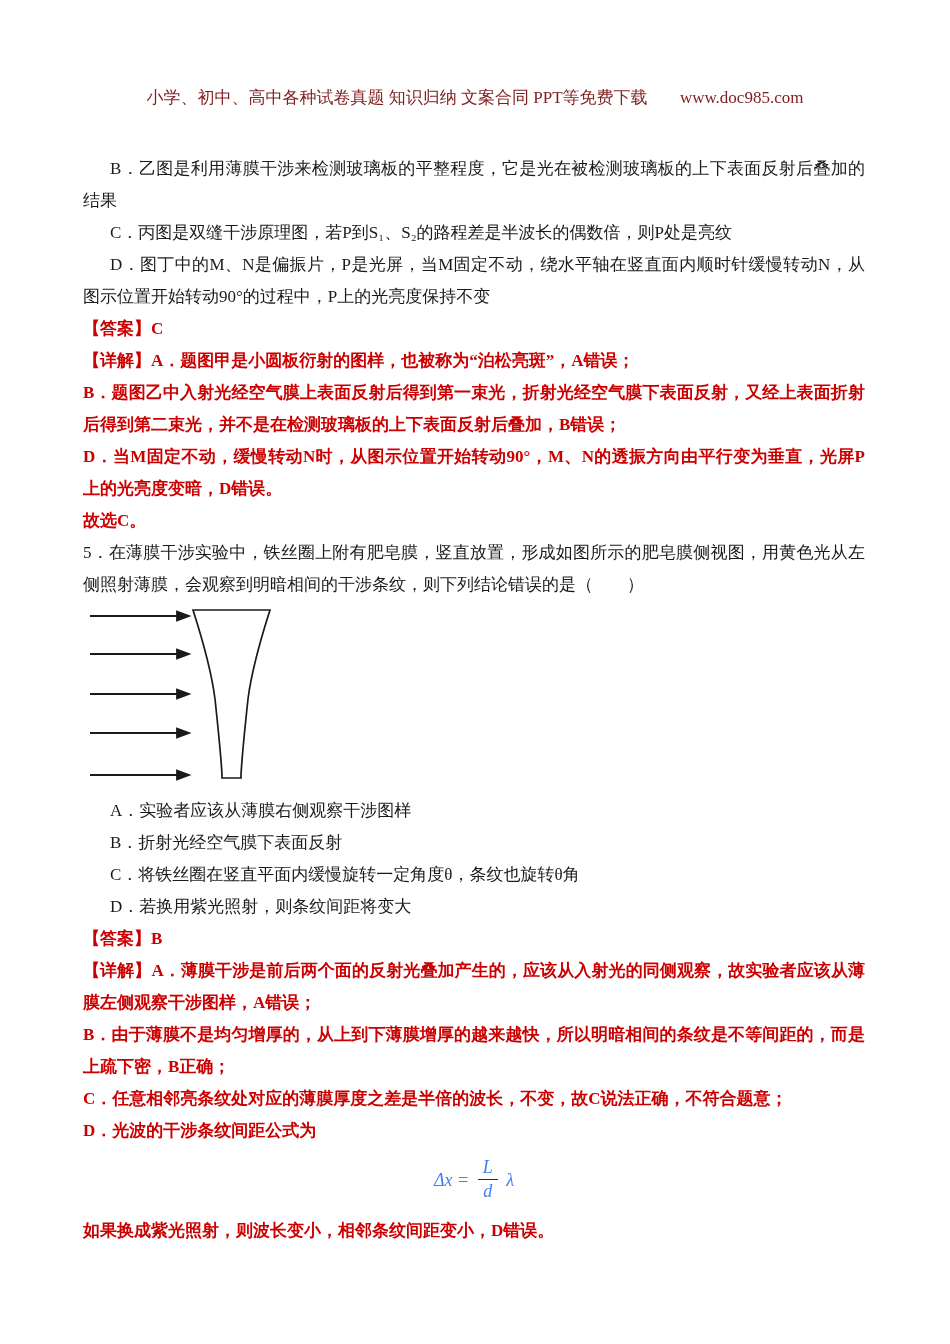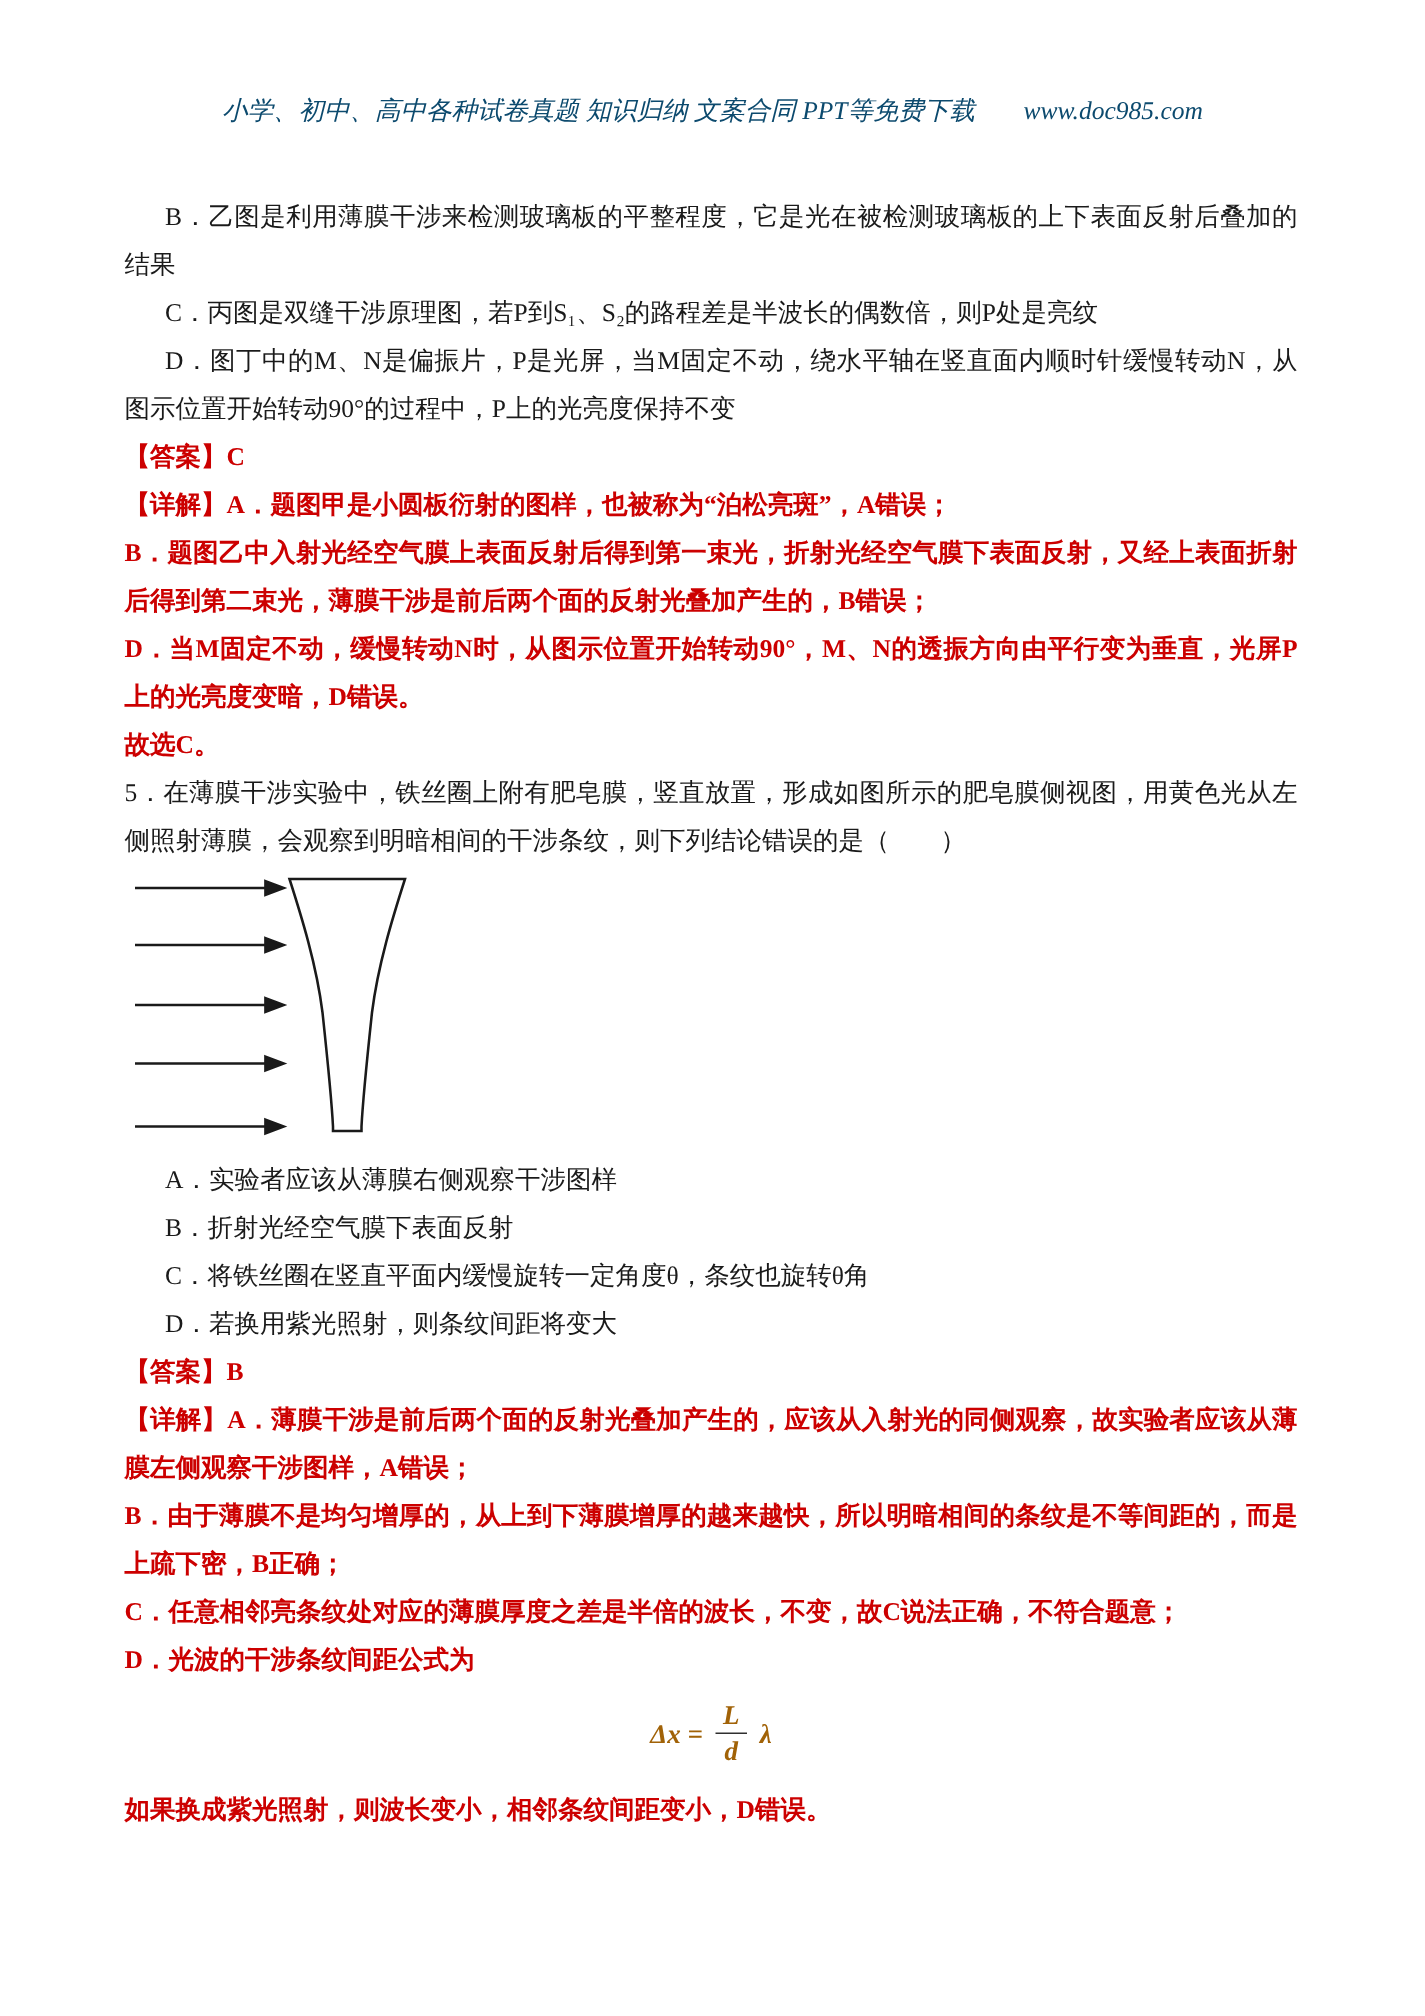--- a/index.html
+++ b/index.html
@@ -5,50 +5,48 @@
   html,body{margin:0;padding:0;background:#ffffff;}
   .page{
     position:relative;
     width:950px;height:1344px;
     background:#ffffff;
     overflow:hidden;
     font-family:"Liberation Serif","DejaVu Serif",serif;
     color:#1a1a1a;
   }
   .doc-header{
-    margin-top:62px;
+    margin-top:86px;
     text-align:center;
     font-size:17px;
-    color:#0c4a6e;
+    color:#7f1d1d;
     white-space:nowrap;
-    font-style:italic;
   }
   .doc-header .url{margin-left:28px;}
   .body{
     width:782px;
     margin:0 83px;
     padding-top:44px;
     font-size:17px;
     line-height:32px;
     text-align:justify;
   }
   p{margin:0;}
   .opt{text-indent:27px;}
   .red{color:#cc0000;font-weight:bold;}
   .answer .label,.analysis .label{color:#cc0000;}
   .figure-wrap{margin:4px 0 6px 2px;height:184px;}
   .formula{
     text-align:center;
     margin:10px 0 8px;
-    color:#a16207;
+    color:#3b82f6;
     font-style:italic;
     font-size:18px;
     line-height:normal;
     text-indent:0;
-    font-weight:bold;
   }
   .frac{
     display:inline-block;
     vertical-align:middle;
     text-align:center;
     margin:0 4px 6px 4px;
   }
   .frac .num{
     display:block;
     padding:0 5px 1px;
@@ -69,21 +67,21 @@
 
   <div class="body">
 
     <p class="opt">B．乙图是利用薄膜干涉来检测玻璃板的平整程度，它是光在被检测玻璃板的上下表面反射后叠加的结果</p>
     <p class="opt">C．丙图是双缝干涉原理图，若P到S₁、S₂的路程差是半波长的偶数倍，则P处是亮纹</p>
     <p class="opt">D．图丁中的M、N是偏振片，P是光屏，当M固定不动，绕水平轴在竖直面内顺时针缓慢转动N，从图示位置开始转动90°的过程中，P上的光亮度保持不变</p>
 
     <p class="answer red"><span class="label">【答案】</span><span>C</span></p>
 
     <p class="analysis red"><span class="label">【详解】</span><span>A．题图甲是小圆板衍射的图样，也被称为“泊松亮斑”，A错误；</span></p>
-    <p class="analysis red">B．题图乙中入射光经空气膜上表面反射后得到第一束光，折射光经空气膜下表面反射，又经上表面折射后得到第二束光，薄膜干涉是前后两个面的反射光叠加产生的，B错误；</p>
+    <p class="analysis red">B．题图乙中入射光经空气膜上表面反射后得到第一束光，折射光经空气膜下表面反射，又经上表面折射后得到第二束光，并不是在检测玻璃板的上下表面反射后叠加，B错误；</p>
     <p class="analysis red">D．当M固定不动，缓慢转动N时，从图示位置开始转动90°，M、N的透振方向由平行变为垂直，光屏P上的光亮度变暗，D错误。</p>
     <p class="analysis red">故选C。</p>
 
     <p>5．在薄膜干涉实验中，铁丝圈上附有肥皂膜，竖直放置，形成如图所示的肥皂膜侧视图，用黄色光从左侧照射薄膜，会观察到明暗相间的干涉条纹，则下列结论错误的是（　　）</p>
 
     <div class="figure-wrap">
       <svg width="220" height="184" viewBox="0 0 220 184">
         <g stroke="#1a1a1a" stroke-width="1.8" fill="#1a1a1a">
           <g>
             <line x1="5" y1="11" x2="92" y2="11"></line>

